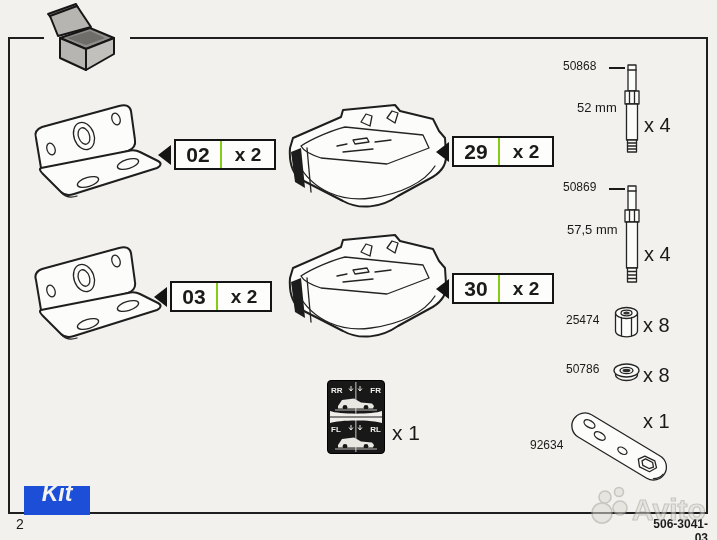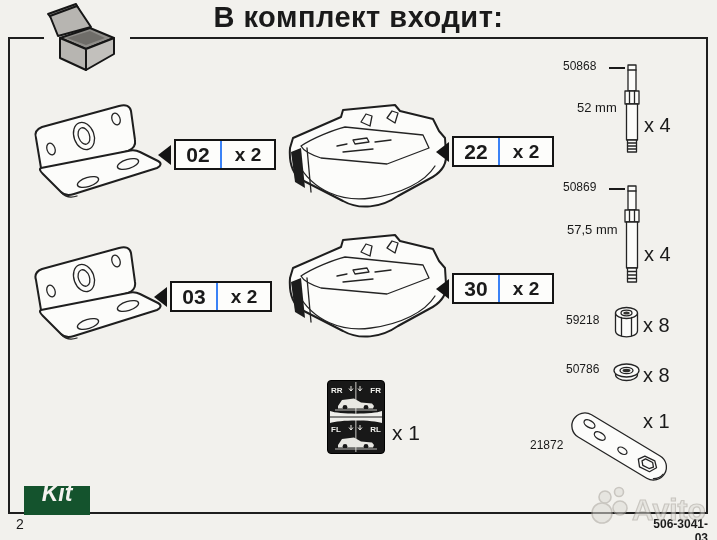--- a/index.html
+++ b/index.html
@@ -7,42 +7,41 @@
         font-family:"Liberation Sans",sans-serif;color:#1a1a1a;overflow:hidden;}
   .abs{position:absolute;}
   .title{top:1px;left:0;width:100%;text-align:center;font-size:29px;font-weight:700;letter-spacing:.5px;}
   .frame{left:8px;top:37px;width:700px;height:477px;border:2px solid #1e1e1e;box-sizing:border-box;}
   .patch{left:44px;top:35px;width:86px;height:6px;background:#f2f1ed;}
   .part-label{display:flex;align-items:center;}
   .tri{width:0;height:0;border-top:10px solid transparent;border-bottom:10px solid transparent;
        border-right:13px solid #141414;margin-right:3px;}
   .label-box{display:flex;border:2px solid #141414;background:#fdfdfb;height:27px;}
   .cell{display:flex;align-items:center;justify-content:center;font-weight:700;}
-  .cell.code{width:44px;font-size:21px;border-right:2px solid #3b82f6;}
+  .cell.code{width:44px;font-size:21px;border-right:2px solid #84cc16;}
   .cell.qty{width:52px;font-size:19px;}
   .pn{font-size:12px;white-space:nowrap;}
   .dim{font-size:13px;white-space:nowrap;}
   .qty-big{font-size:20px;font-weight:400;white-space:nowrap;}
   .leader{height:2px;background:#1a1a1a;}
-  .kit-badge{left:24px;top:486px;width:66px;height:29px;background:#14532d;color:#f4f3ef;
+  .kit-badge{left:24px;top:486px;width:66px;height:29px;background:#1d4ed8;color:#f4f3ef;
              display:flex;align-items:center;justify-content:center;
              font-size:23px;font-weight:700;font-style:italic;padding-bottom:14px;box-sizing:border-box;}
   .page-num{left:16px;top:516px;font-size:14px;}
   .doc-num{left:640px;top:517px;width:68px;font-size:12px;font-weight:700;text-align:right;}
   svg{display:block;}
   .ln{fill:none;stroke:#1e1e1e;stroke-width:2;stroke-linejoin:round;stroke-linecap:round;}
   .ln1{fill:none;stroke:#242424;stroke-width:1.3;stroke-linejoin:round;stroke-linecap:round;}
   .wh{fill:#fcfcfa;}
 </style>
 </head>
 <body>
 
 <div class="page">
 
-  <div class="abs title">В комплект входит:</div>
 
   <div class="abs frame"></div>
   <div class="abs patch"></div>
 
   <svg class="abs" style="left:44px;top:2px" width="80" height="74" viewBox="0 0 80 74">
     <rect x="0" y="30" width="80" height="12" fill="#f2f1ed"></rect>
     <polygon points="4,12 32,2 35,8 8,17" fill="#9a9894" stroke="#161616" stroke-width="2" stroke-linejoin="round"></polygon>
     <polygon points="14,34 6,14 33,4 47,25" fill="#b7b5b1" stroke="#161616" stroke-width="2" stroke-linejoin="round"></polygon>
     <polygon points="16,36 46,26 70,36 42,47" fill="#8f8d89" stroke="#161616" stroke-width="2" stroke-linejoin="round"></polygon>
     <polygon points="23,36 46,29 61,36 42,43" fill="#6f6d69"></polygon>
@@ -78,21 +77,21 @@
     <path class="ln1 wh" d="M104,14 l5,-7 l6,2 l-3,10 z"></path>
     <path class="ln1 wh" d="M70,36 l14,-2 l2,4 l-14,2 z"></path>
     <path class="ln1" d="M54,42 l10,-2 M92,38 l16,-2 M60,48 l30,-3"></path>
     <polygon points="8,48 18,44 22,84 12,78" fill="#1c1c1c"></polygon>
     <path class="ln1" d="M24,44 L28,88"></path>
   </svg>
 
   <div class="abs part-label" style="left:436px;top:136px">
     <span class="tri"></span>
     <div class="label-box">
-      <div class="cell code">22</div>
+      <div class="cell code">29</div>
       <div class="cell qty">x 2</div>
     </div>
   </div>
 
   <svg class="abs" style="left:24px;top:244px" width="140" height="100" viewBox="0 0 140 100">
     <path class="ln wh" d="M12,36 C10,30 13,27 18,25 L95,4 C102,2 106,4 107,9 L111,38 C112,44 109,47 104,49 L28,71 C22,73 18,71 17,66 Z"></path>
     <path class="ln wh" d="M17,66 L104,49 C108,48 112,48 116,50 L134,59 C138,61 137,64 133,66 L50,92 C44,94 40,93 37,90 L19,72 C16,69 15,67 17,66 Z"></path>
     <ellipse class="ln1 wh" cx="60" cy="34" rx="10" ry="14" transform="rotate(-20 60 34)"></ellipse>
     <ellipse class="ln1" cx="60" cy="34" rx="5.5" ry="8.5" transform="rotate(-20 60 34)" fill="#efeeea"></ellipse>
     <ellipse class="ln1 wh" cx="27" cy="47" rx="4" ry="6" transform="rotate(-20 27 47)"></ellipse>
@@ -153,21 +152,21 @@
     <rect class="ln1 wh" x="4" y="25" width="14" height="12"></rect>
     <line class="ln1" x1="8.5" y1="25" x2="8.5" y2="37"></line>
     <line class="ln1" x1="13.5" y1="25" x2="13.5" y2="37"></line>
     <rect class="ln1 wh" x="5.5" y="37" width="11" height="46"></rect>
     <rect class="ln1 wh" x="6.5" y="83" width="9" height="14"></rect>
     <path class="ln1" d="M6.5,86.5 h9 M6.5,90 h9 M6.5,93.5 h9"></path>
   </svg>
   <div class="abs dim" style="left:567px;top:222px">57,5 mm</div>
   <div class="abs qty-big" style="left:644px;top:243px">x 4</div>
 
-  <div class="abs pn" style="left:566px;top:313px">59218</div>
+  <div class="abs pn" style="left:566px;top:313px">25474</div>
   <svg class="abs" style="left:613px;top:305px" width="27" height="35" viewBox="0 0 27 35">
     <path class="ln1 wh" d="M2.5,8 L2.5,26 C2.5,29.2 7.2,31.8 13.5,31.8 C19.8,31.8 24.5,29.2 24.5,26 L24.5,8 Z"></path>
     <ellipse class="ln1 wh" cx="13.5" cy="8" rx="11" ry="5.5"></ellipse>
     <line class="ln1" x1="8.5" y1="12.5" x2="8.5" y2="30.5"></line>
     <line class="ln1" x1="18.5" y1="12.5" x2="18.5" y2="30.5"></line>
     <ellipse class="ln1" cx="13.5" cy="8" rx="5.5" ry="2.8" fill="#8a8883"></ellipse>
     <ellipse cx="13.5" cy="8" rx="3.2" ry="1.6" fill="#333330"></ellipse>
   </svg>
   <div class="abs qty-big" style="left:643px;top:314px">x 8</div>
 
@@ -185,21 +184,21 @@
     <g transform="rotate(31 54 37)">
       <rect class="ln1 wh" x="0" y="24" width="106" height="26" rx="13"></rect>
       <path class="ln1" d="M99,47 a13,13 0 0 0 6,-9"></path>
       <ellipse class="ln1 wh" cx="16" cy="33" rx="6" ry="3.4"></ellipse>
       <ellipse class="ln1 wh" cx="31" cy="38" rx="6" ry="3.4"></ellipse>
       <ellipse class="ln1 wh" cx="58" cy="39" rx="5" ry="3"></ellipse>
       <polygon class="ln1 wh" points="80,32 91,31 96,36 92,43 81,44 76,38"></polygon>
       <polygon class="ln1" points="82,34 90,33.5 93,37 90,40.5 83,41 80,37.5" fill="#e4e3df"></polygon>
     </g>
   </svg>
-  <div class="abs pn" style="left:530px;top:438px">21872</div>
+  <div class="abs pn" style="left:530px;top:438px">92634</div>
 
   <svg class="abs" style="left:327px;top:380px" width="58" height="74" viewBox="0 0 58 74">
     <rect x="0.5" y="0.5" width="57" height="73" rx="3.5" fill="#181818" stroke="#000"></rect>
     <rect x="28.3" y="2" width="1.1" height="70" fill="#d8d7d2" opacity="0.85"></rect>
     <path d="M3,31 C12,34.5 46,34.5 55,31 L55,43 C46,39.5 12,39.5 3,43 Z" fill="#efeeea"></path>
     <line x1="3" y1="37" x2="55" y2="37" stroke="#181818" stroke-width="1"></line>
     <text x="4" y="13" font-size="8" font-weight="bold" fill="#f2f2ee" font-family="Liberation Sans, sans-serif">RR</text>
     <text x="54" y="13" text-anchor="end" font-size="8" font-weight="bold" fill="#f2f2ee" font-family="Liberation Sans, sans-serif">FR</text>
     <path d="M24,6 v5 M22,8.5 l2,2.5 l2,-2.5 M33,6 v5 M31,8.5 l2,2.5 l2,-2.5" stroke="#e8e7e2" stroke-width="1" fill="none"></path>
     <path d="M11,26 l4,-6 l12,-1.5 l7,4 l11,1 l2,2.5 l-1,2.5 l-35,0 z" fill="#e8e7e2"></path>

